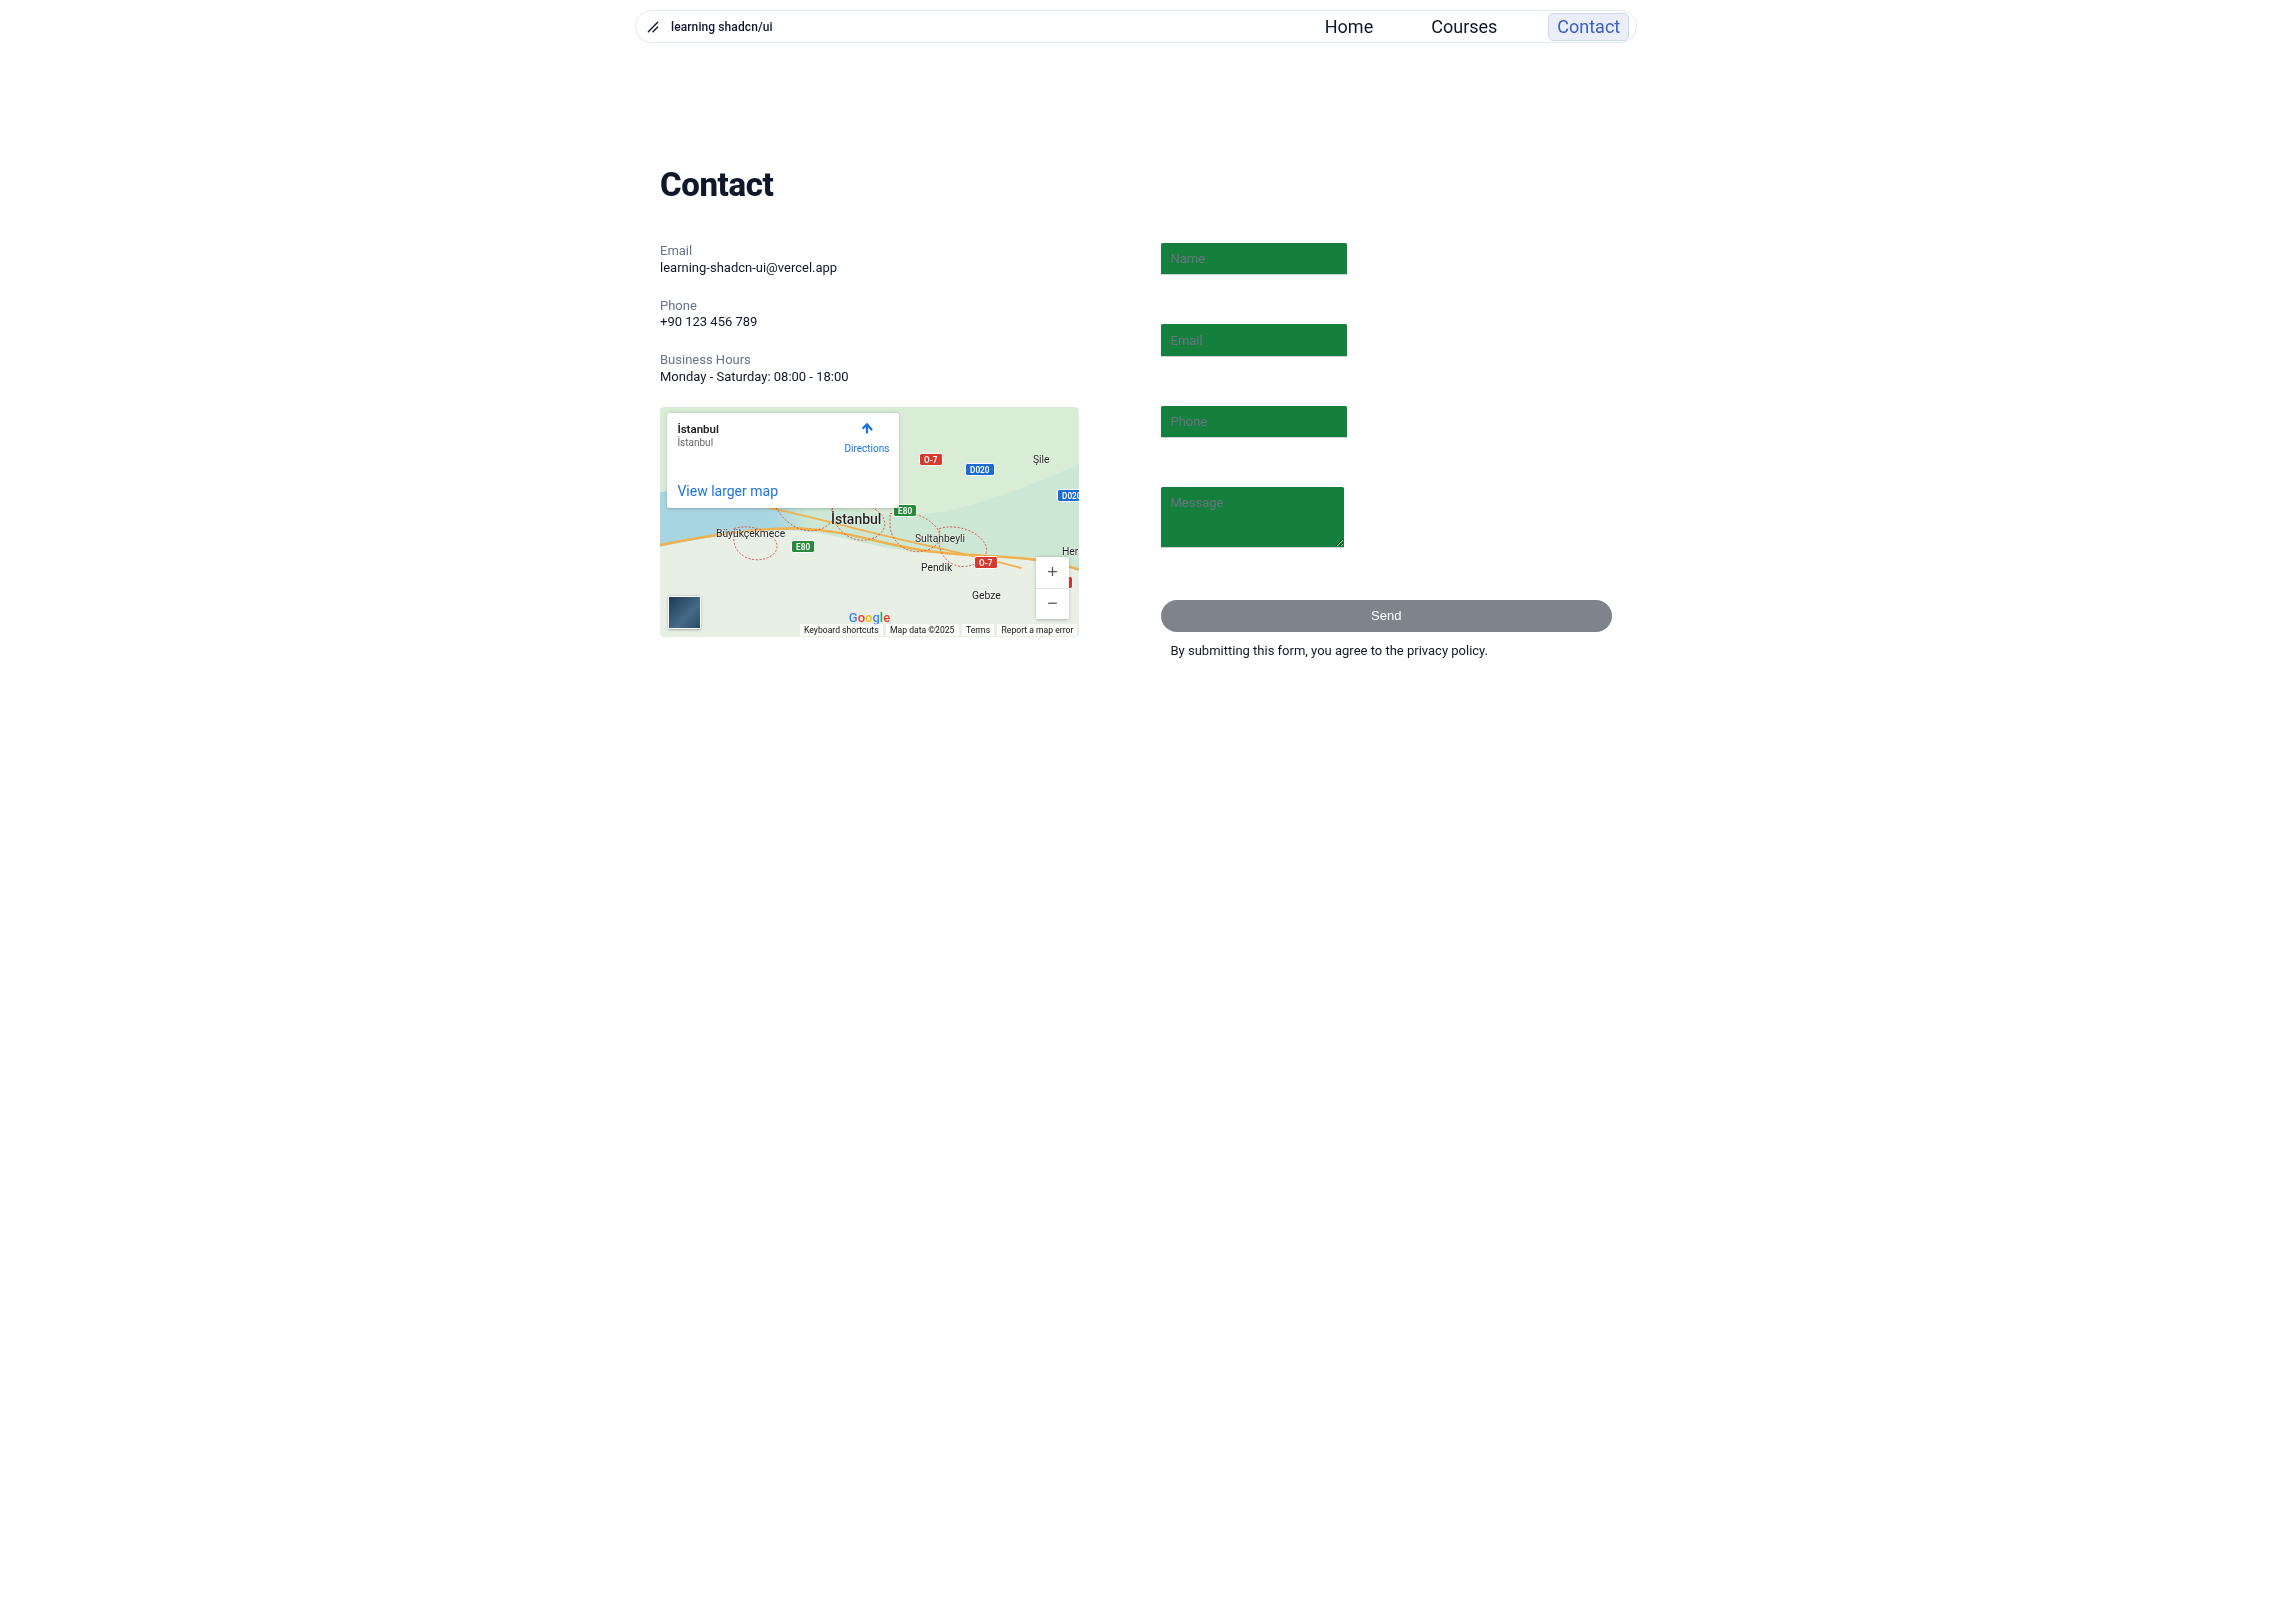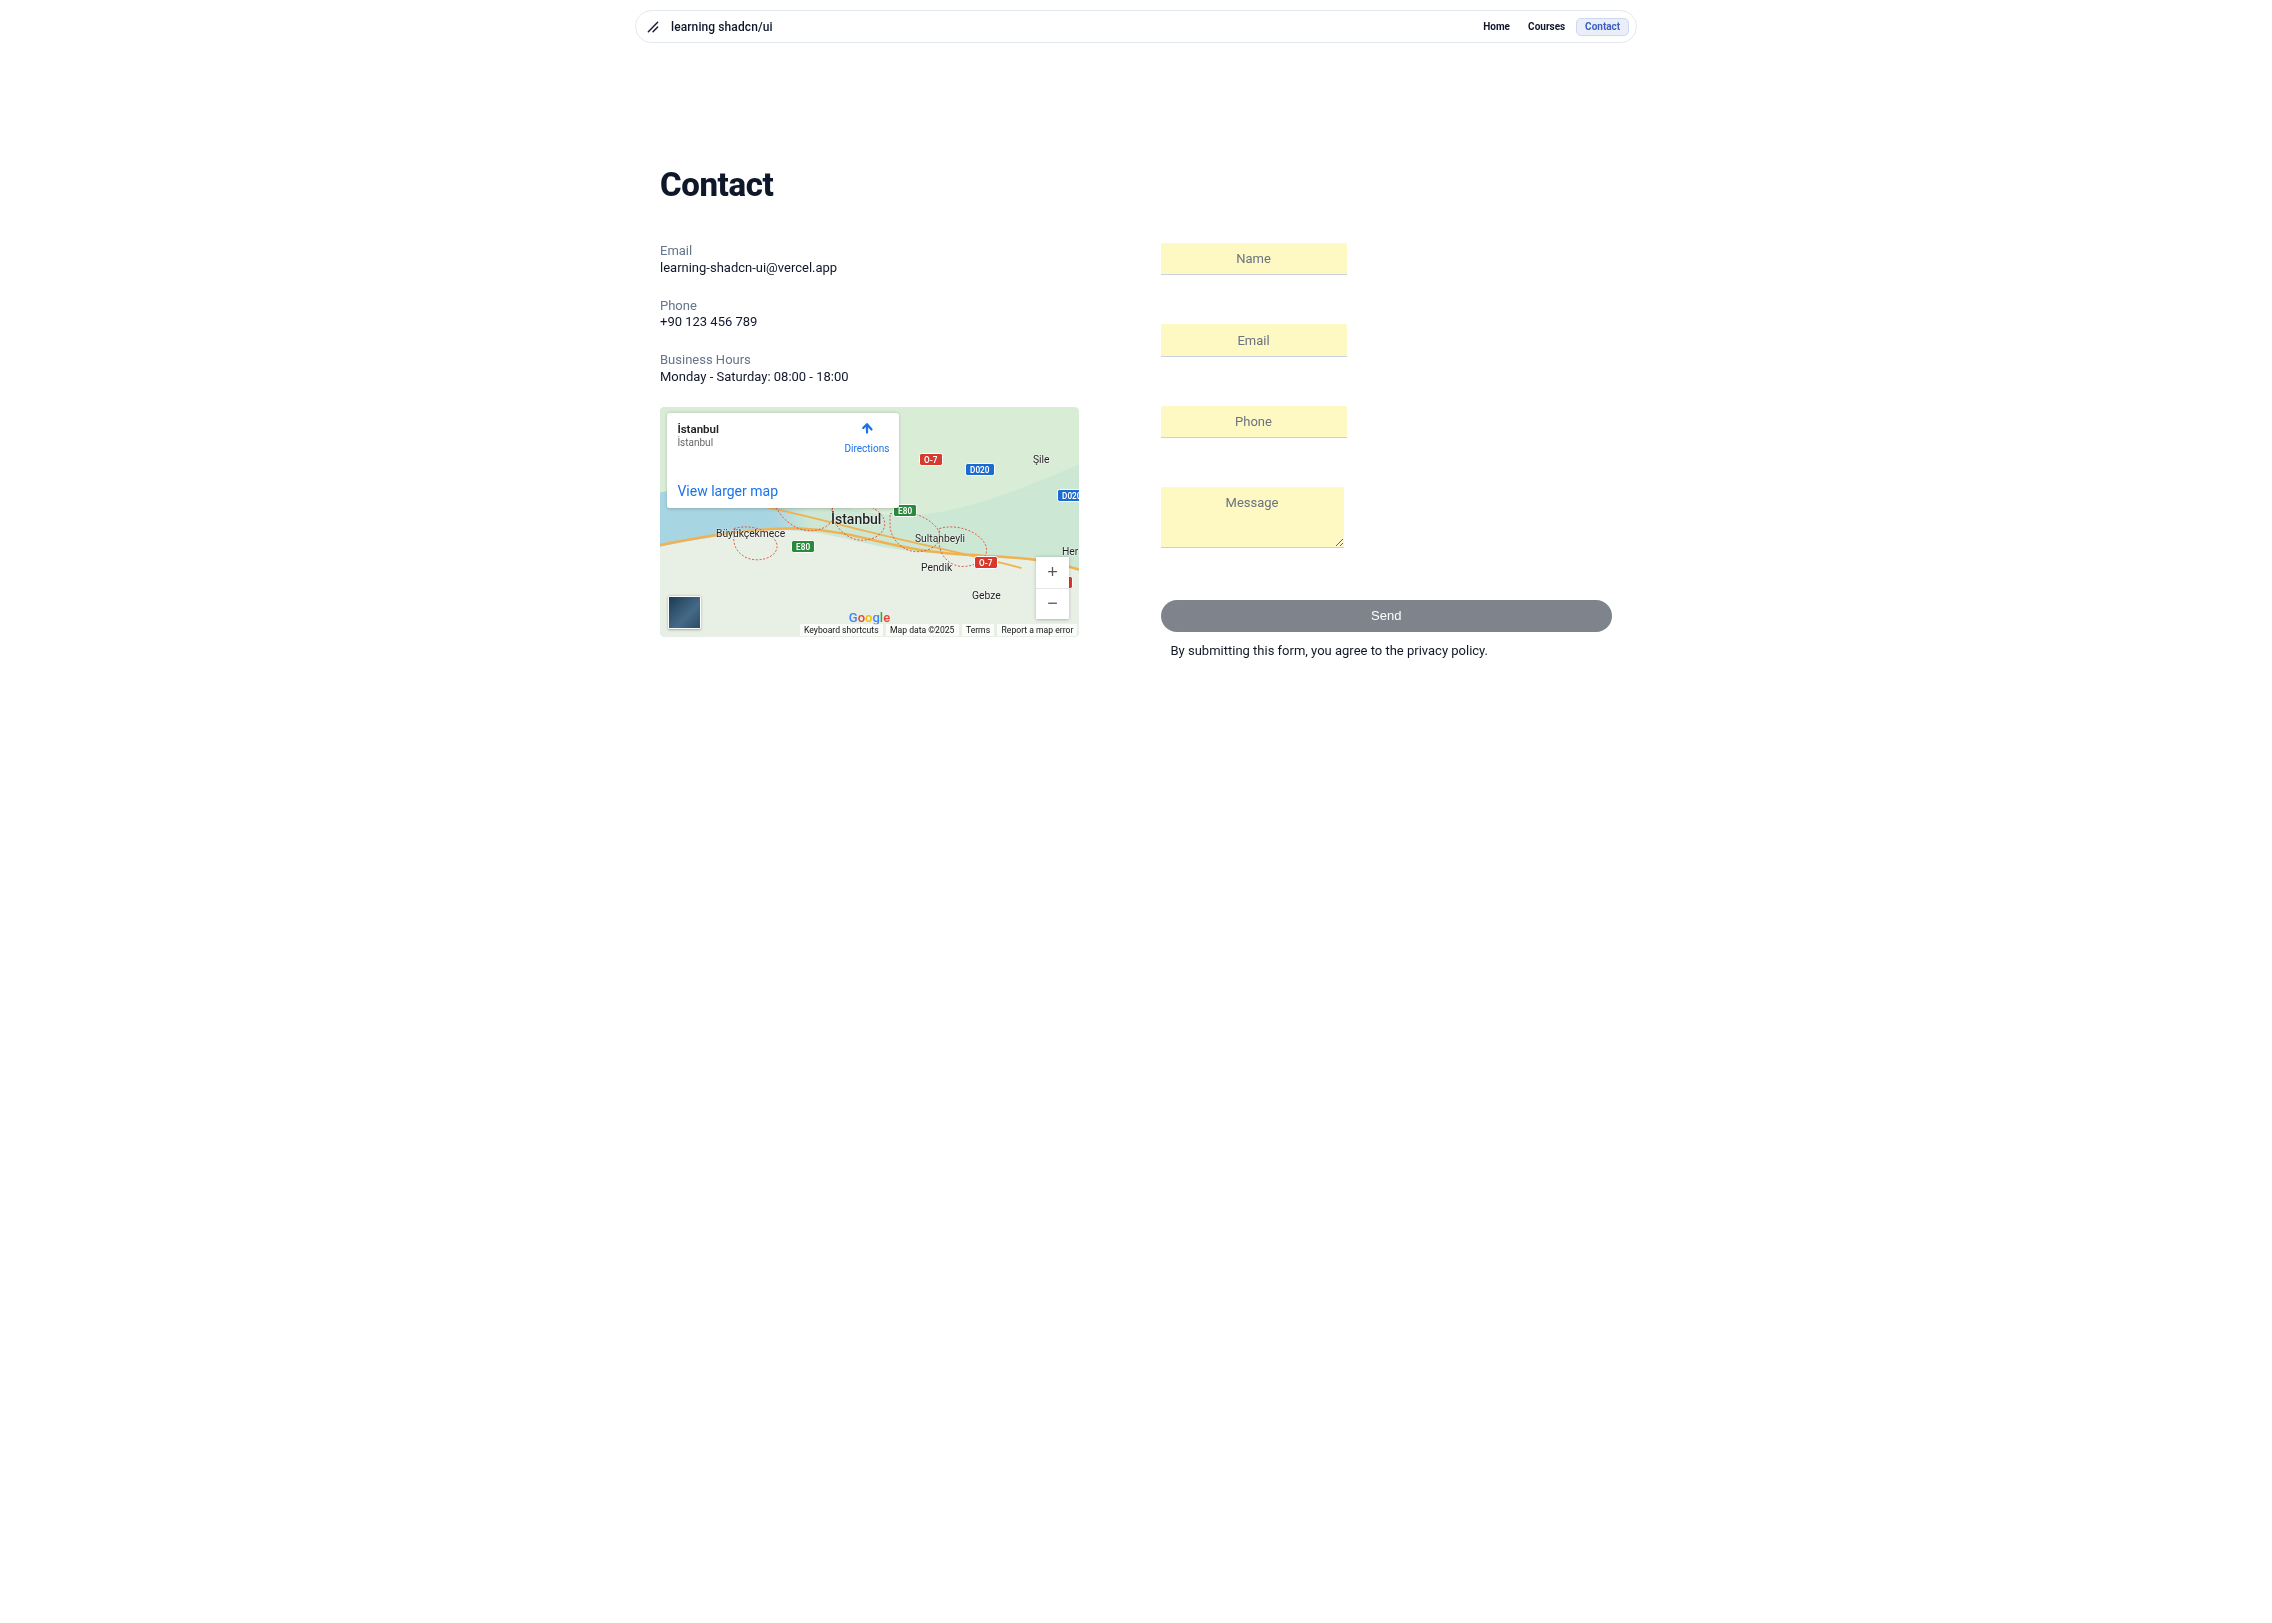--- a/index.html
+++ b/index.html
@@ -36,27 +36,28 @@
     font-weight: 500;
     color: #0f172a;
     letter-spacing: 0.1px;
   }
   .nav {
     display: flex;
     align-items: center;
     gap: 3.3px;
   }
   .nav-link {
-    font-size: 10px;
-    font-weight: 700;
+    font-size: 18px;
+    font-weight: 400;
     padding: 3.3px 7.4px;
     text-decoration: none;
     color: #0f172a;
     border-radius: 5px;
     cursor: pointer;
+    margin-left: 40px;
   }
   .nav-link.active {
     background: #e9eef9;
     border: 0.8px solid #cdd9f0;
     color: #3b5fc4;
     padding: 2.5px 8.2px;
   }
   
   .content {
     padding: 122px 25px 49px 25px;
@@ -193,30 +194,29 @@
     padding: 0.8px 4.1px;
     border-radius: 2.5px;
     border: 0.8px solid #fff;
     white-space: nowrap;
   }
   .road-badge.red { background: #d63a2f; }
   .road-badge.green { background: #2a8a3c; }
   
   .form { display: flex; flex-direction: column; }
   .field {
-    background: #fef9c3;
+    background: #15803d;
     border: none;
     border-bottom: 1.6px solid #cbd1da;
     font-size: 13px;
     padding: 8.2px 10px;
     color: #0f172a;
     border-radius: 1.6px 1.6px 0 0;
     outline: none;
     font-family: inherit;
-    text-align: center;
   }
   .field::placeholder { color: #6b7280; }
   textarea.field { height: 61px; resize: vertical; padding-top: 8.2px; }
   .field-wrap { margin-bottom: 49px; }
   .field-wrap.msg { margin-bottom: 49px; }
   .send-btn {
     background: #7e838c;
     color: #fff;
     border: none;
     font-size: 13px;

